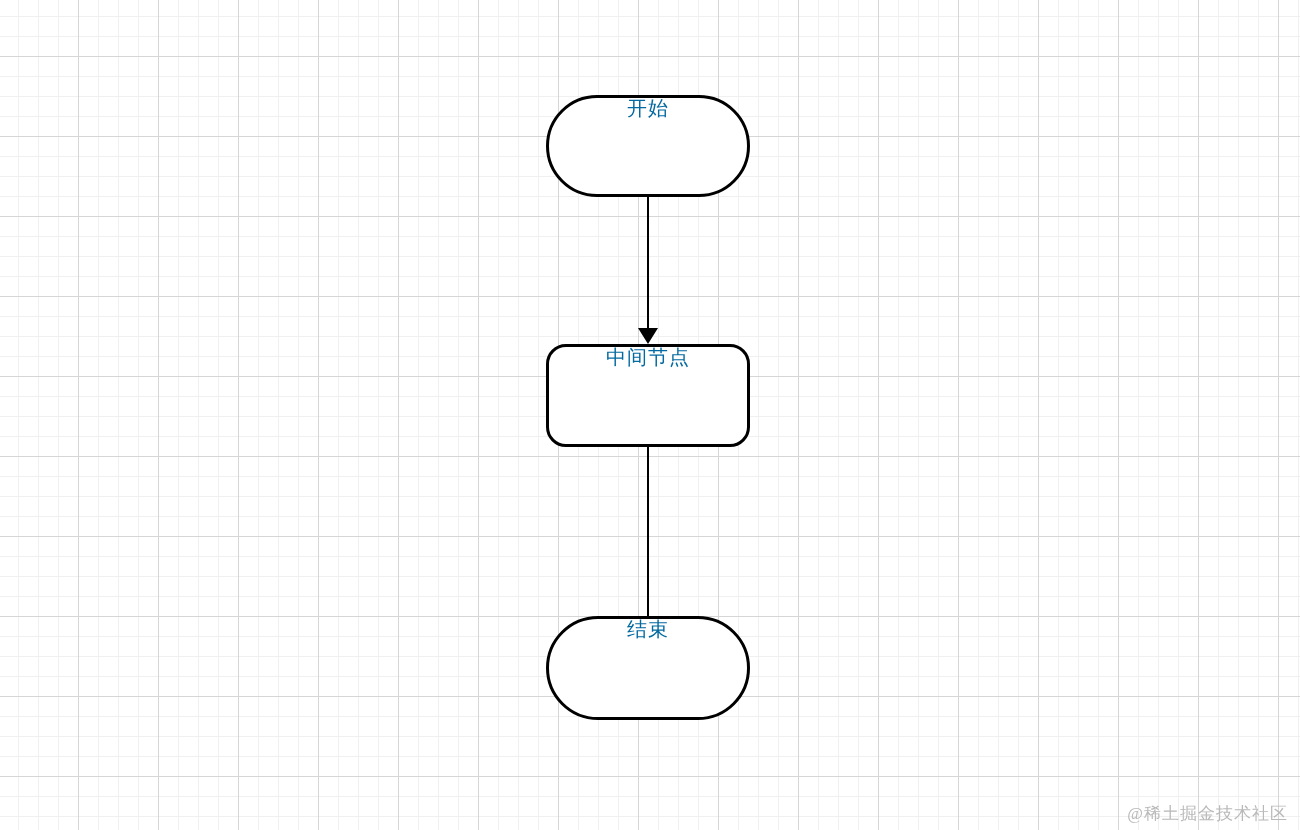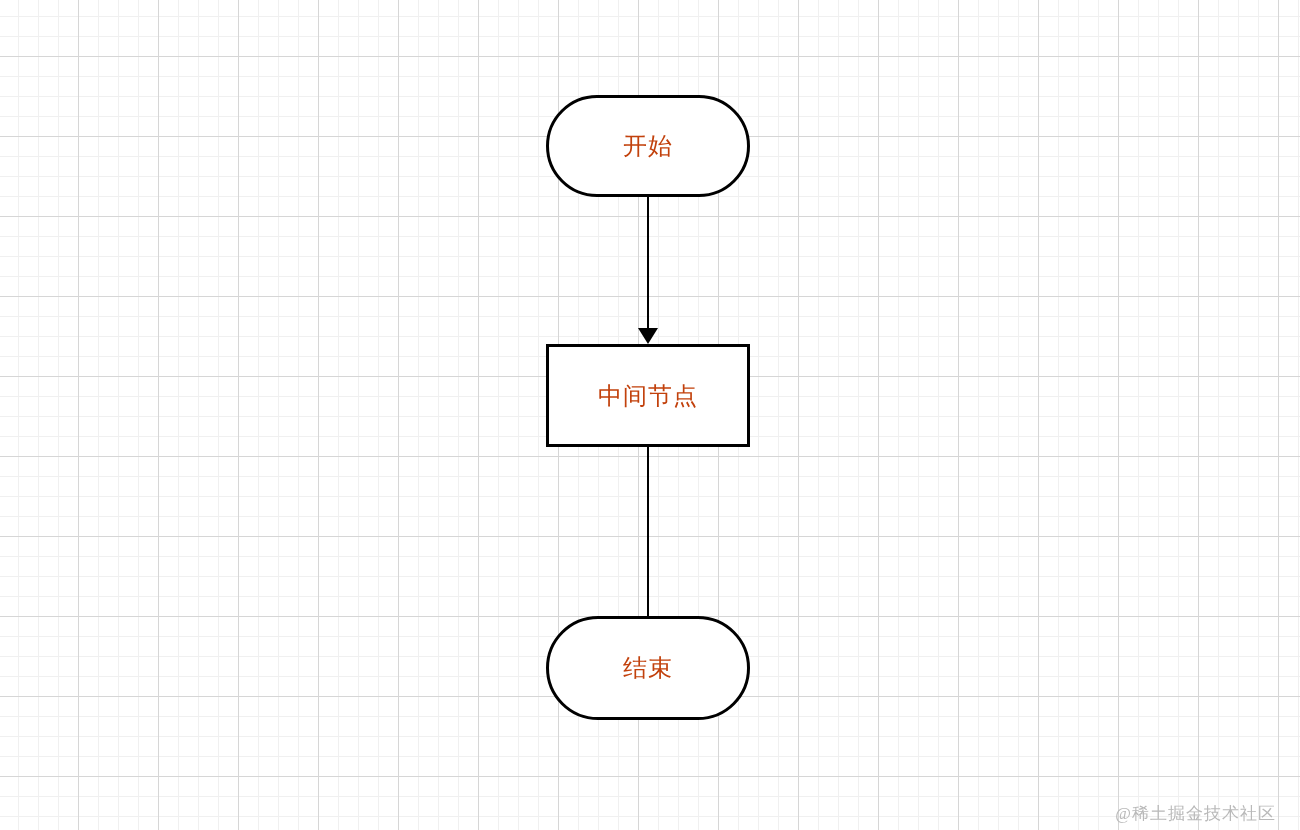--- a/index.html
+++ b/index.html
@@ -31,30 +31,29 @@
       18px 0,
       0 16px;
   }
 
   .node {
     position: absolute;
     box-sizing: border-box;
     background: #ffffff;
     border: 3px solid #000000;
     display: flex;
-    align-items: center;
     justify-content: center;
-    color: #c2410c;
-    font-size: 24px;
+    color: #0369a1;
+    font-size: 20px;
     line-height: 1;
     text-align: center;
   }
 
   .node.stadium { border-radius: 52px; }
-  .node.rounded { border-radius: 0; }
+  .node.rounded { border-radius: 20px; }
 
   .node-label {
     letter-spacing: 1px;
     white-space: nowrap;
   }
 
   .edge {
     position: absolute;
     width: 22px;
   }
@@ -76,21 +75,21 @@
     bottom: 0;
     width: 0;
     height: 0;
     border-left: 10px solid transparent;
     border-right: 10px solid transparent;
     border-top: 16px solid #000000;
   }
 
   .watermark {
     position: absolute;
-    right: 24px;
+    right: 12px;
     bottom: 5px;
     font-family: "Liberation Serif", "DejaVu Serif", serif;
     font-size: 17px;
     color: #b9b9b9;
     letter-spacing: 1px;
     white-space: nowrap;
   }
 </style>
 </head>
 <body>

